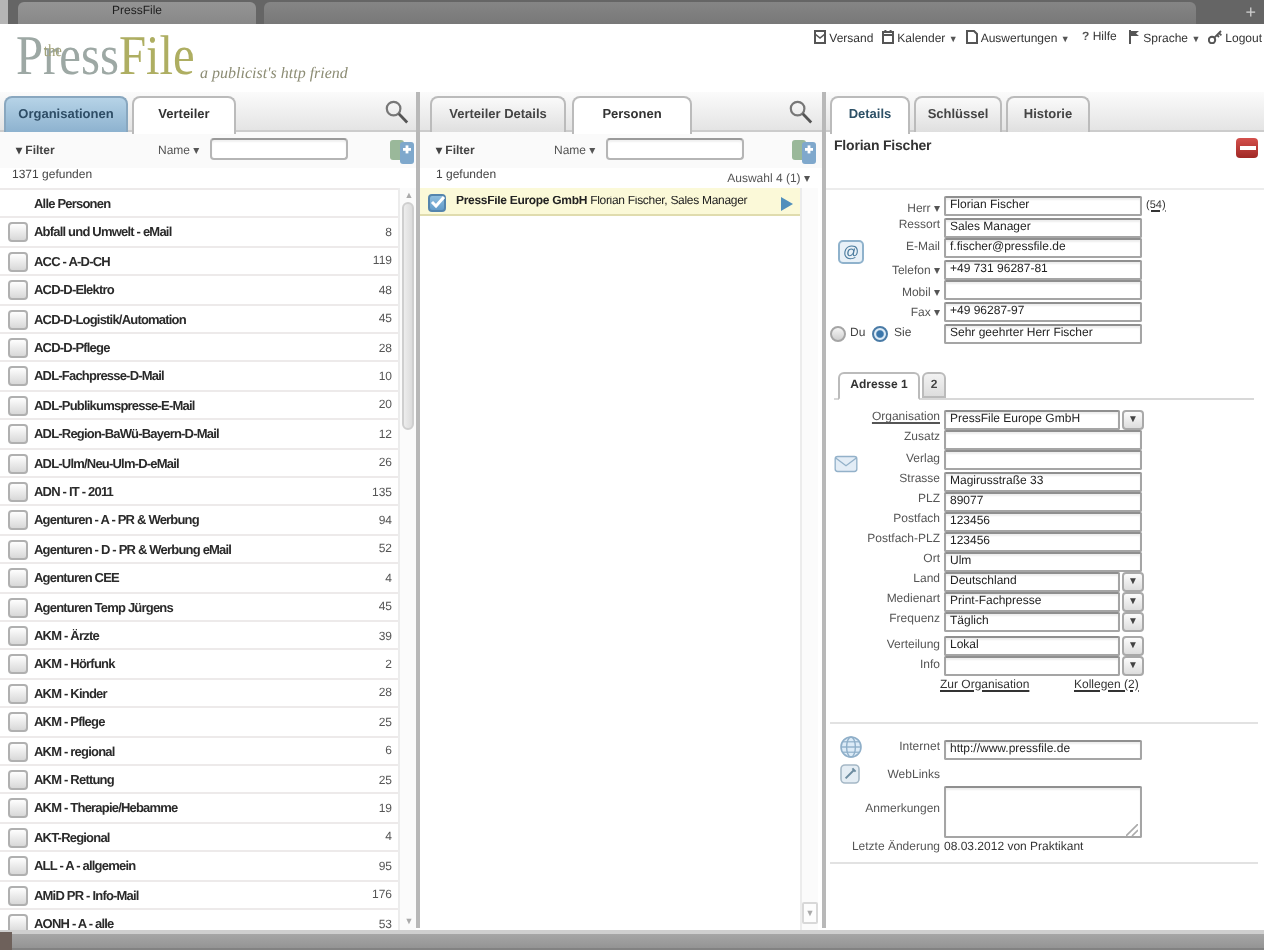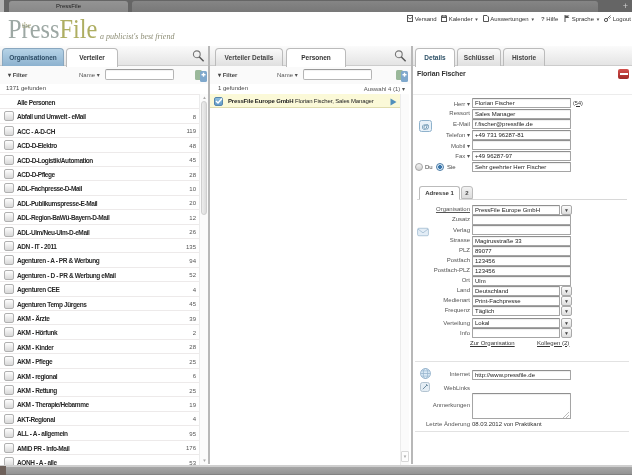--- a/index.html
+++ b/index.html
@@ -64,21 +64,21 @@
 
   <div id="tabstrip" class="abs">
     <div class="ledge"></div>
     <div class="t1">PressFile</div>
     <div class="t2"></div>
     <div class="plus">+</div>
   </div>
 
   <div id="header" class="abs">
     <div id="logo">Press<span class="file">File</span><span class="the">the</span></div>
-    <div id="tagline">a publicist's best friend</div>
+    <div id="tagline">a publicist's http friend</div>
     <div id="menu">
       <span class="item" style="left:407px;"><svg width="6" height="7" viewBox="0 0 6 7">
             <rect x="0.5" y="0.5" width="5" height="6" fill="none" stroke="#555"></rect>
             <path d="M0.5 2 L3 4 L5.5 2" fill="none" stroke="#555" stroke-width="0.8"></path>
           </svg> Versand</span>
       <span class="item" style="left:441px;"><svg width="6" height="7" viewBox="0 0 6 7">
             <rect x="0.5" y="1" width="5" height="5.5" fill="none" stroke="#555"></rect>
             <line x1="0.5" y1="2.5" x2="5.5" y2="2.5" stroke="#555"></line>
             <line x1="1.7" y1="0" x2="1.7" y2="1.5" stroke="#555"></line>
             <line x1="4.3" y1="0" x2="4.3" y2="1.5" stroke="#555"></line>

